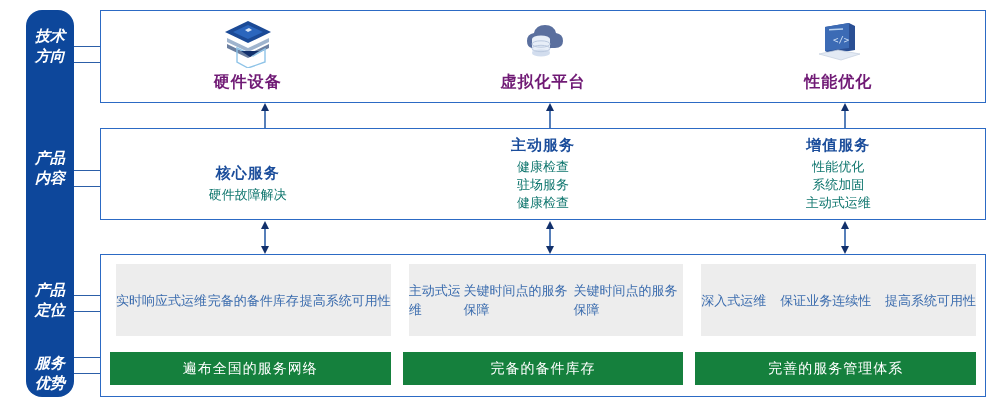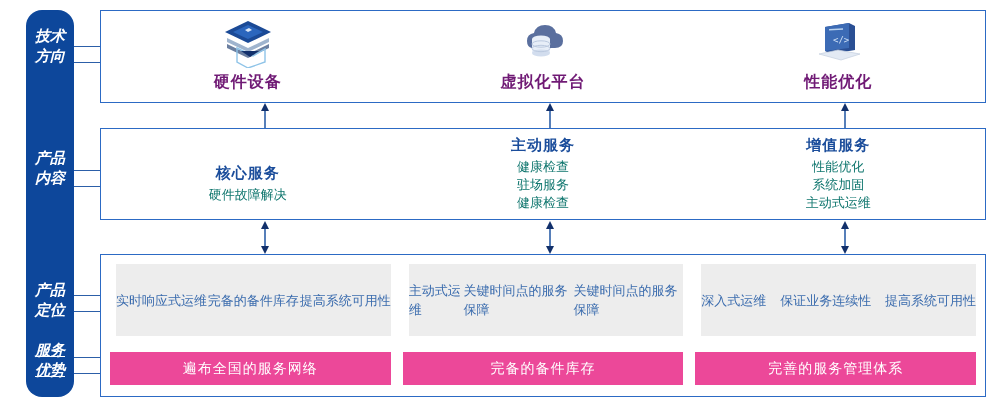--- a/index.html
+++ b/index.html
@@ -37,21 +37,21 @@
     font-size: 15px;
     line-height: 20px;
     text-align: center;
     font-style: italic;
     letter-spacing: 0px;
   }
   .rail-label span { display: block; }
   #rail-tech   { top: 26px; }
   #rail-prod   { top: 148px; }
   #rail-pos    { top: 280px; }
-  #rail-adv    { top: 340px; text-decoration: underline; }
+  #rail-adv    { top: 353px; }
 
   
   .stub {
     position: absolute;
     height: 0;
     border-top: 1px solid #2C5FA8;
   }
 
   
   .panel {
@@ -145,21 +145,21 @@
     align-items: center;
     justify-content: space-between;
     margin-left: 6px;
   }
   .grey-line {
     font-size: 13px;
     color: #3B6CAE;
     line-height: 19px;
   }
   .blue-bar {
-    background: #ec4899;
+    background: #15803d;
     height: 33px;
     display: flex;
     align-items: center;
     justify-content: center;
     color: #ffffff;
     font-size: 14px;
     letter-spacing: 1px;
   }
 
   

